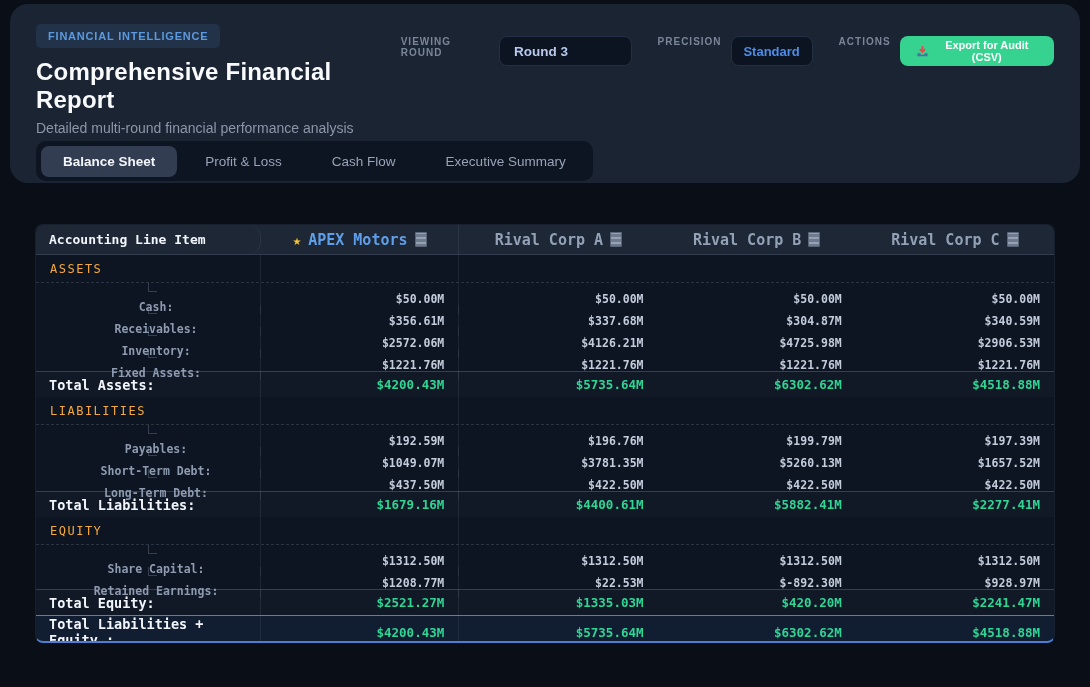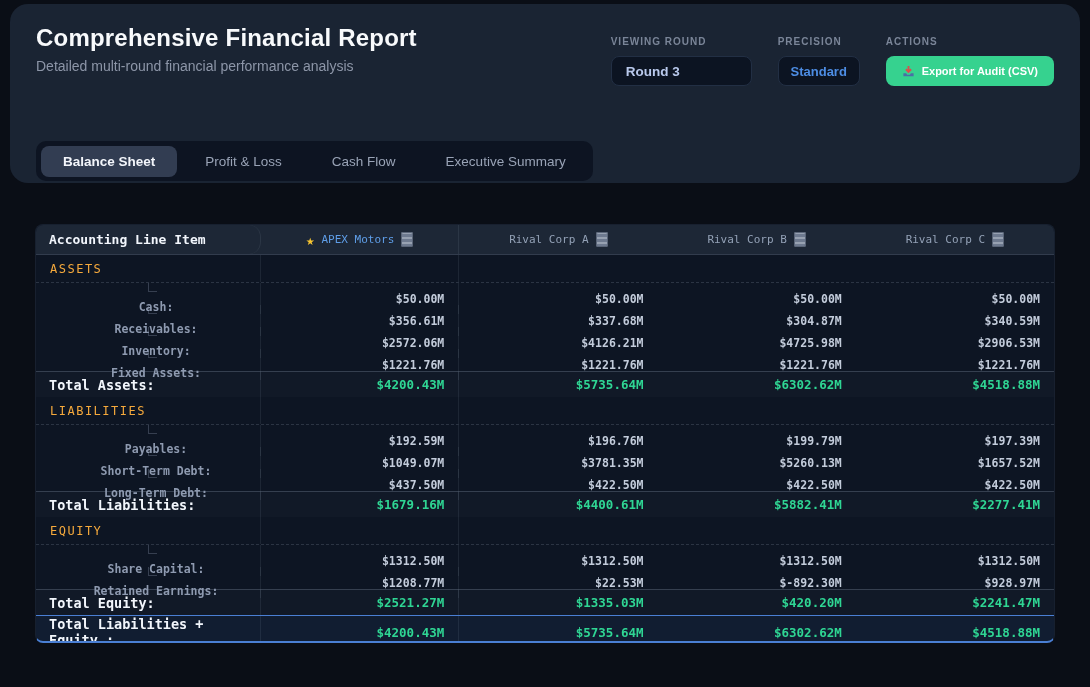--- a/index.html
+++ b/index.html
@@ -20,21 +20,21 @@
   .header-top { display:flex; justify-content:space-between; align-items:flex-start; }
   .badge {
     display:inline-block; background:#223349; color:#5b9ae0;
     font-size:11px; font-weight:bold; letter-spacing:0.8px;
     padding:6px 12px; border-radius:5px; margin-bottom:10px;
   }
   h1.title { color:#f8fafc; font-size:24px; font-weight:bold; letter-spacing:0.2px; }
   p.subtitle { color:#8d96a8; font-size:14px; margin-top:6px; }
 
   .controls { display:flex; gap:26px; margin-top:12px; }
-  .control-group { display:flex; flex-direction:column; gap:9px; }
+  .control-group { display:flex; flex-direction:row; gap:9px; }
   .control-label { color:#7a8598; font-size:10px; font-weight:bold; letter-spacing:1px; }
   .round-select {
     width:141px; height:30px; background:#0c1422; border:1px solid #222f44;
     border-radius:8px; color:#b9c9ec; font-size:13.5px; font-weight:bold;
     display:flex; align-items:center; padding-left:14px; cursor:pointer;
   }
   .precision-btn {
     width:82px; height:30px; background:#0c1422; border:1px solid #222f44;
     border-radius:8px; color:#4d8de4; font-size:13px; font-weight:bold; cursor:pointer;
   }
@@ -71,21 +71,21 @@
   .trow { display:grid; grid-template-columns:225px 1fr 1fr 1fr 1fr; align-items:stretch; }
   .cell { display:flex; align-items:center; }
   .label-cell { border-right:1px solid rgba(148,163,184,0.12); }
   .val { justify-content:flex-end; padding-right:14px; font-weight:bold; color:#c3ccdb; font-size:11.5px; }
   .val.apex { border-right:1px solid rgba(148,163,184,0.12); }
 
   .thead { height:30px; background:#1d2736; border-bottom:1px solid rgba(148,163,184,0.18); }
   .thead .label-cell { color:#f2f6fc; font-weight:bold; font-size:13px; padding-left:13px;border-radius:12px; }
   .company-cell { justify-content:center; gap:7px; }
   .company-cell.apex { border-right:1px solid rgba(148,163,184,0.12); }
-  .company-name { color:#93a1b6; font-weight:normal; font-size:11px; }
+  .company-name { color:#93a1b6; font-weight:bold; font-size:15px; }
   .company-cell.apex .company-name { color:#5f9ee8; }
   .star { color:#f7c531; font-size:14px; line-height:1; }
   .bldg {
     width:12px; height:15px; border-radius:2px;
     background:repeating-linear-gradient(180deg,#97a1b1 0 2px,#6e7a8f 2px 5px);
     box-shadow:0 0 0 1px #5a6578 inset;
   }
 
   .trow.section { height:28px; border-bottom:1px dashed rgba(148,163,184,0.22); }
   .section .label-cell { color:#f5a93c; font-weight:normal; font-size:12px; letter-spacing:1.5px; padding-left:14px; }
@@ -107,20 +107,21 @@
   .grand .val { color:#2fd694; font-size:12.5px; }
 </style>
 </head>
 <body>
 
 <div class="page">
 
   <div class="header-panel">
     <div class="header-top">
       <div>
+        <span class="badge">FINANCIAL INTELLIGENCE</span>
         <h1 class="title">Comprehensive Financial Report</h1>
         <p class="subtitle">Detailed multi-round financial performance analysis</p>
       </div>
 
       <div class="controls">
         <div class="control-group">
           <span class="control-label">VIEWING ROUND</span>
           <div class="round-select">
             <span>Round 3</span>
           </div>

